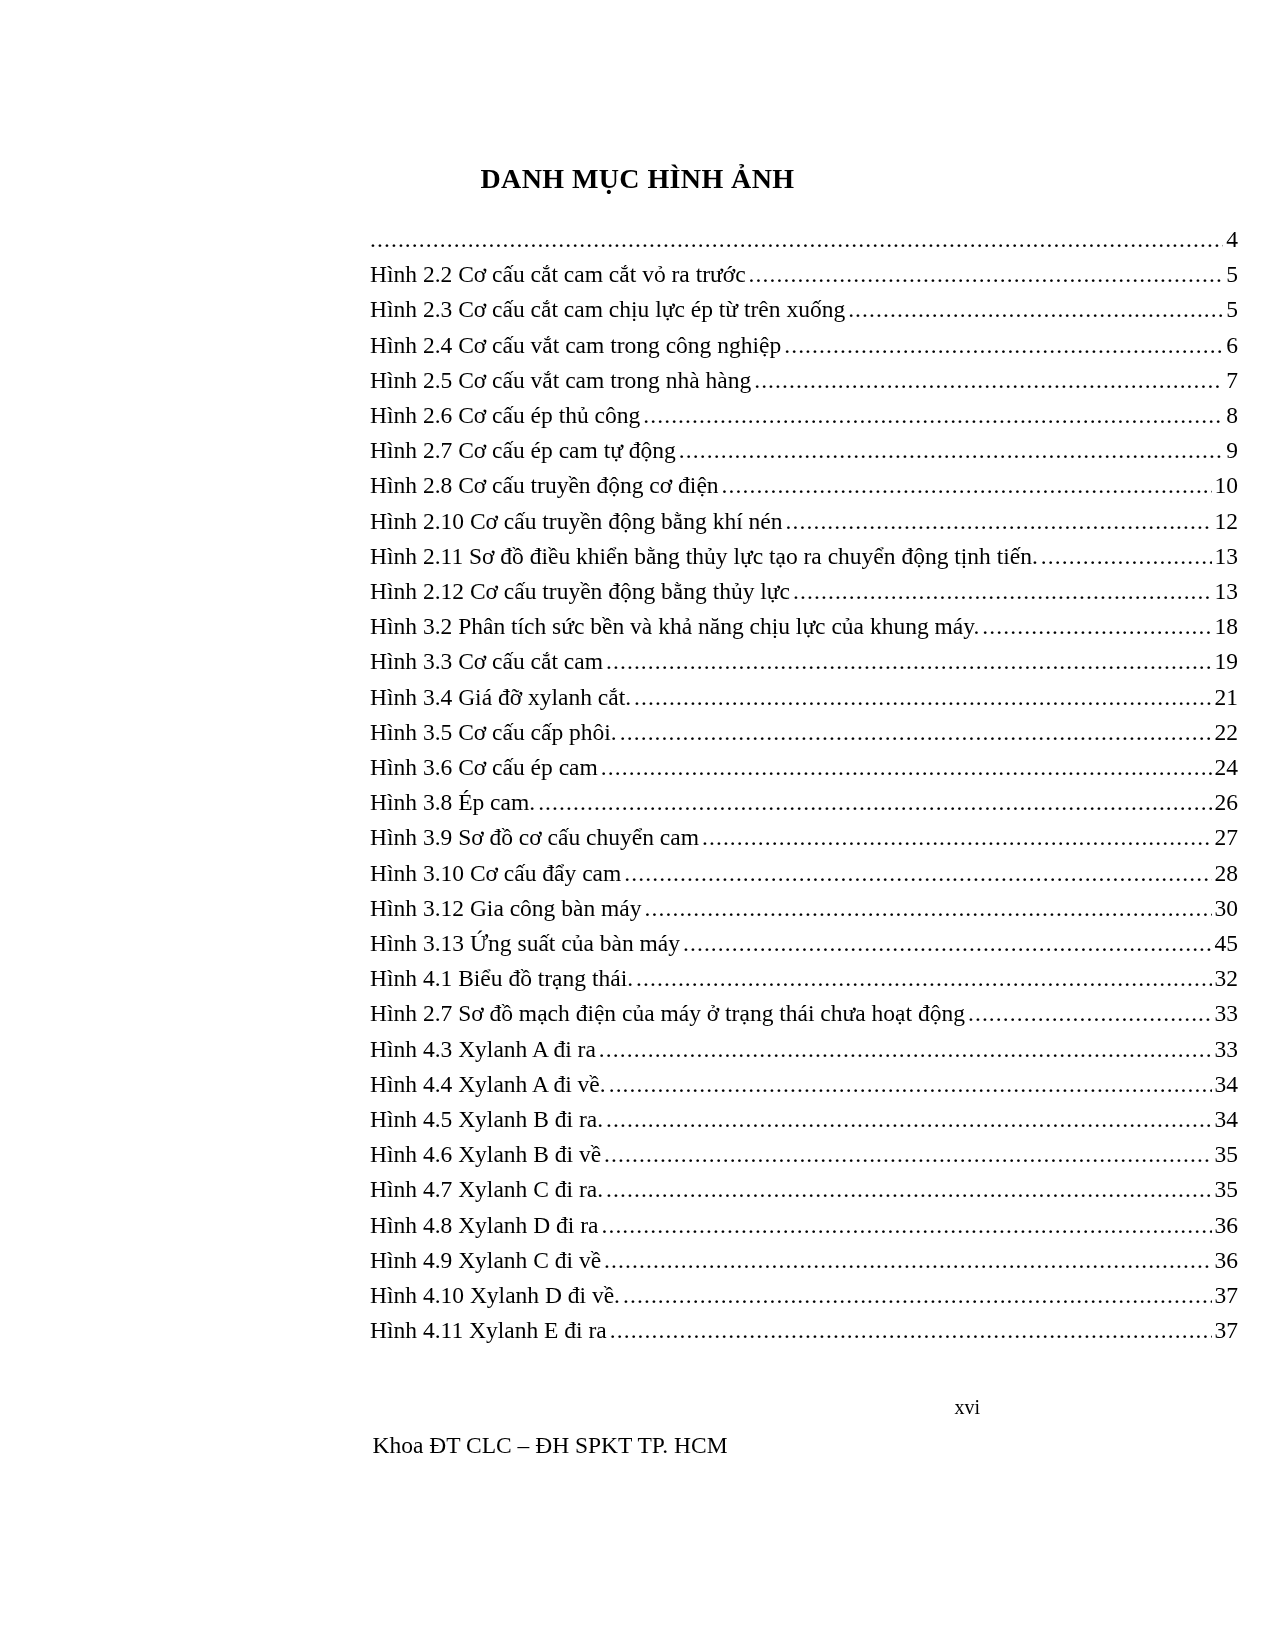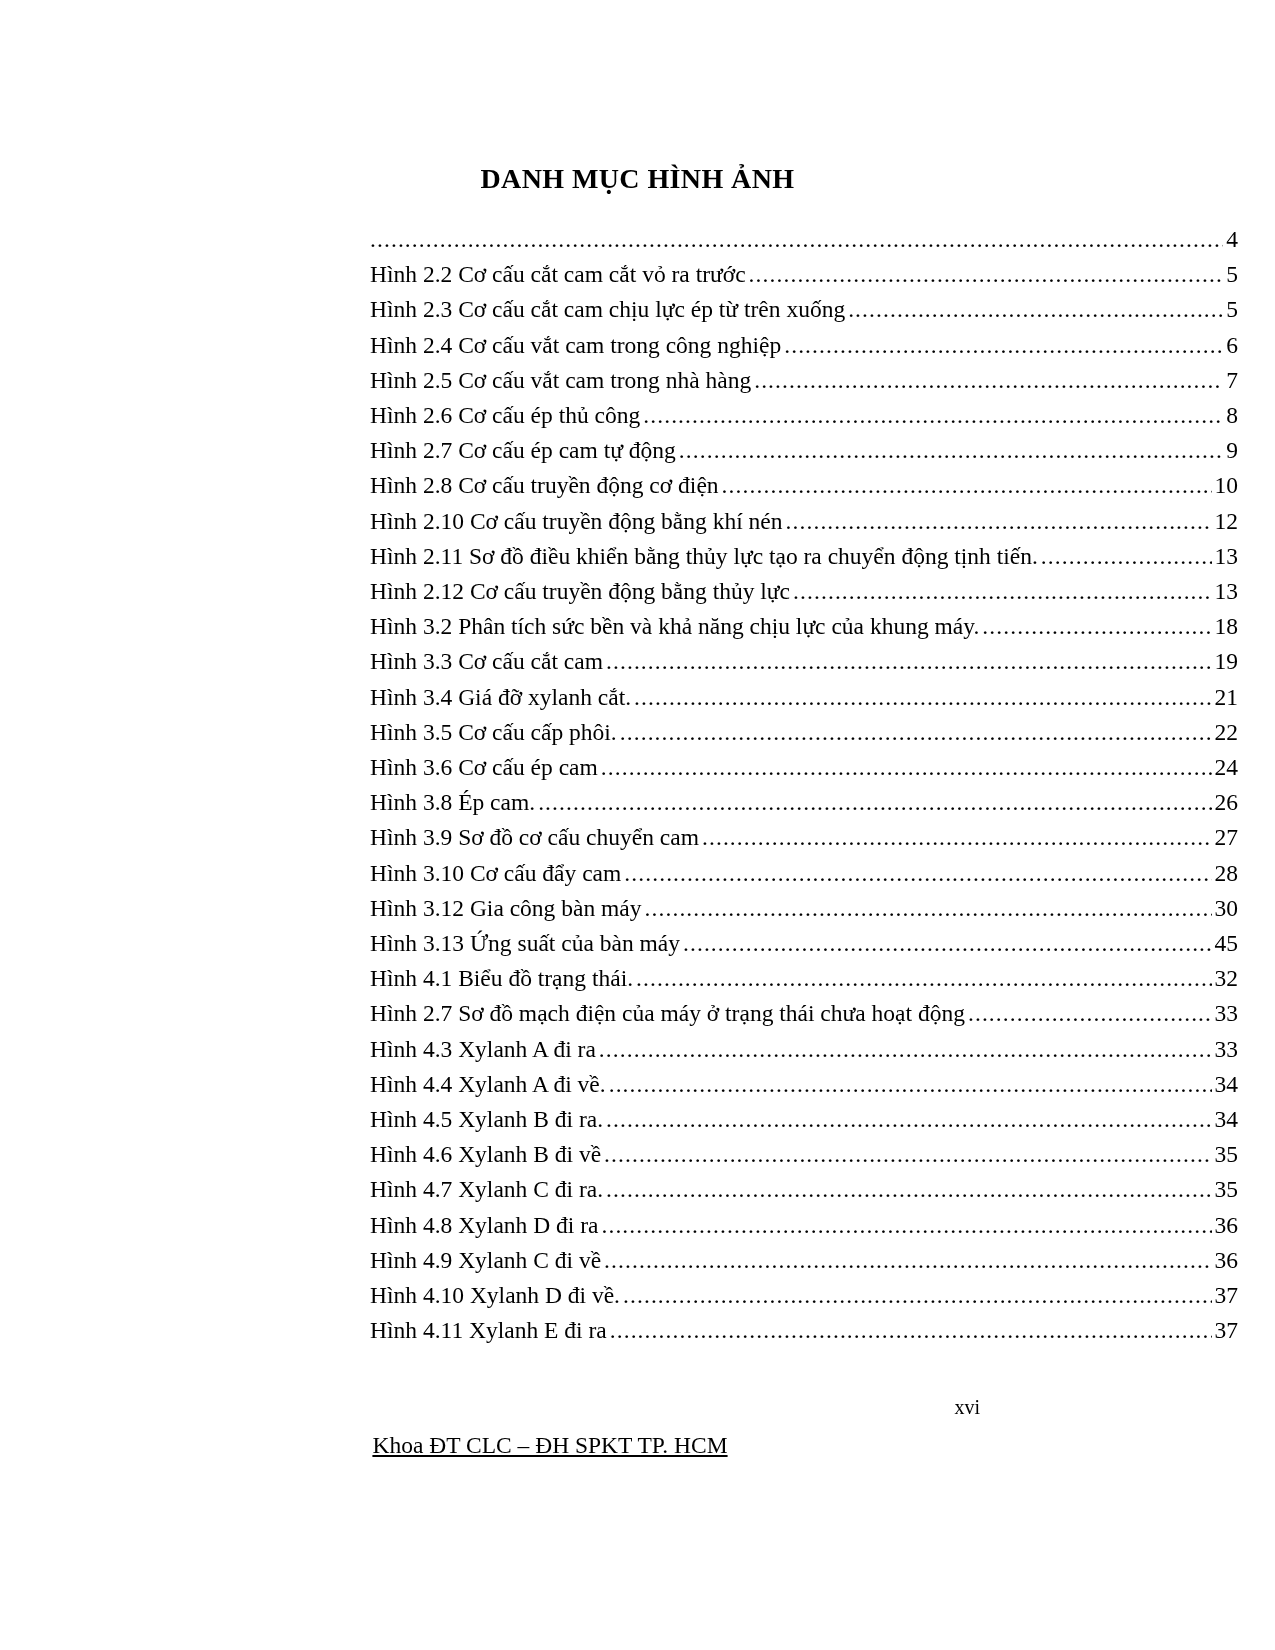--- a/index.html
+++ b/index.html
@@ -71,21 +71,20 @@
     position: absolute;
     top: 1432px;
     left: 0;
     width: 100%;
     text-align: center;
     font-size: 23.5px;
   }
   .footer-inner {
     display: inline-block;
     padding-right: 175px;
-    text-decoration: underline;
   }
 </style>
 </head>
 <body>
 
 <div class="page">
 
   <div class="doc-title">DANH MỤC HÌNH ẢNH</div>
 
   <div class="toc">

